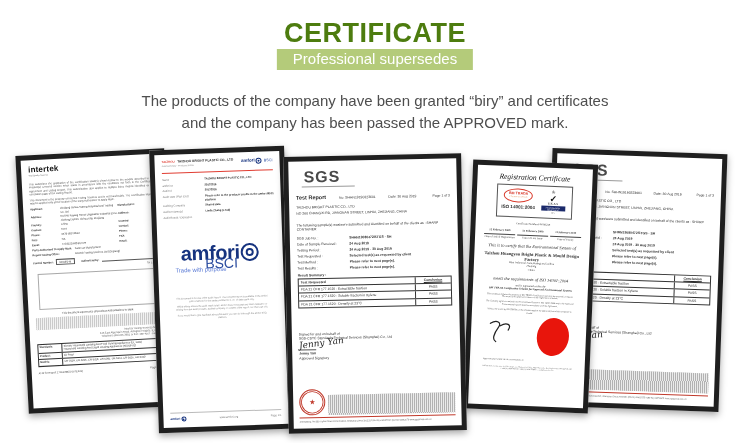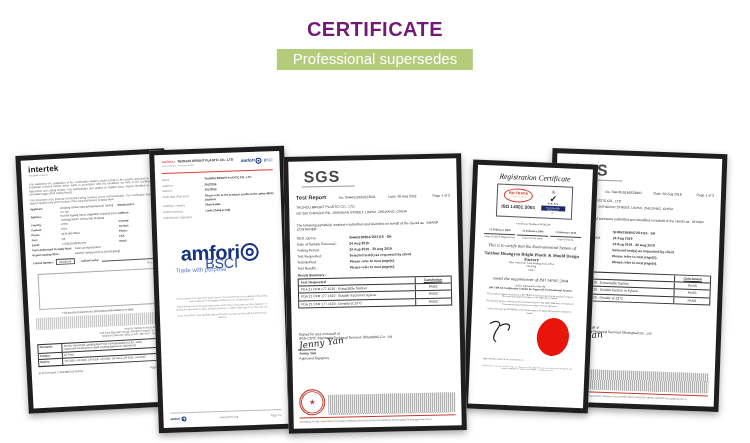--- a/index.html
+++ b/index.html
@@ -1,20 +1,20 @@
 <!DOCTYPE html>
 <html><head>
 <meta charset="utf-8">
 <style>
   html,body{margin:0;padding:0;background:#fff;}
   #stage{position:relative;width:750px;height:443px;background:#ffffff;overflow:hidden;
          font-family:"Liberation Sans",sans-serif;}
   
   .title{position:absolute;top:18px;left:0;width:100%;text-align:center;
-         font-size:20px;font-weight:700;color:#701a75;letter-spacing:.5px;}
+         font-size:27px;font-weight:700;color:#4d7c0f;letter-spacing:.5px;}
   .badge{position:absolute;top:49px;left:50%;transform:translateX(-50%);
          background:#b4cb7a;color:#ffffff;font-size:15px;padding:1px 16px 3px;white-space:nowrap;}
   .desc{position:absolute;top:90px;left:0;width:100%;text-align:center;
         font-size:15px;line-height:22px;color:#4e4e4e;}
   
   .frame{position:absolute;background:#fff;border:5px solid #1f1f1f;box-sizing:border-box;
          box-shadow:0 3px 7px rgba(0,0,0,.35);}
   #cert1{left:22px; top:152px;width:149px;height:258px;transform:rotate(-3deg);z-index:1;}
   #cert2{left:154px;top:148px;width:135px;height:283px;transform:rotate(-2deg);z-index:2;}
   #cert3{left:286px;top:155px;width:178px;height:277px;transform:rotate(-1.2deg);z-index:5;}
@@ -142,20 +142,24 @@
   .trd-signed{font-size:2px;text-align:left;margin-left:6px;}
   .trd-foot{font-size:1.9px;line-height:2.4px;color:#555;margin-top:3px;}
 </style>
 </head>
 <body>
 
 <div id="stage">
 
   <div class="title">CERTIFICATE</div>
   <div class="badge">Professional supersedes</div>
+  <div class="desc">
+    <span>The products of the company have been granted “biry” and certificates</span><br>
+    <span>and the company has been passed the APPROVED mark.</span>
+  </div>
 
   <div class="frame" id="cert1">
     <div class="doc itk">
       <div class="itk-logo">intertek</div>
       <div class="itk-logosub">Total Quality. Assured.</div>
       <p class="itk-para">This authorizes the application of the Certification Mark(s) shown below to the models described in the Product(s) Covered section when made in accordance with the conditions set forth in the Certification Agreement and Listing Report. This authorization also applies to multiple listee models identified on the correlation page of the Listing Report.</p>
       <p class="itk-para">This document is the property of Intertek Testing Services and is not transferable. The Certification Mark(s) may be applied only at the location of the Party Authorized To Apply Mark.</p>
 
       <div class="itk-row">
         <span class="itk-l">Applicant:</span>

